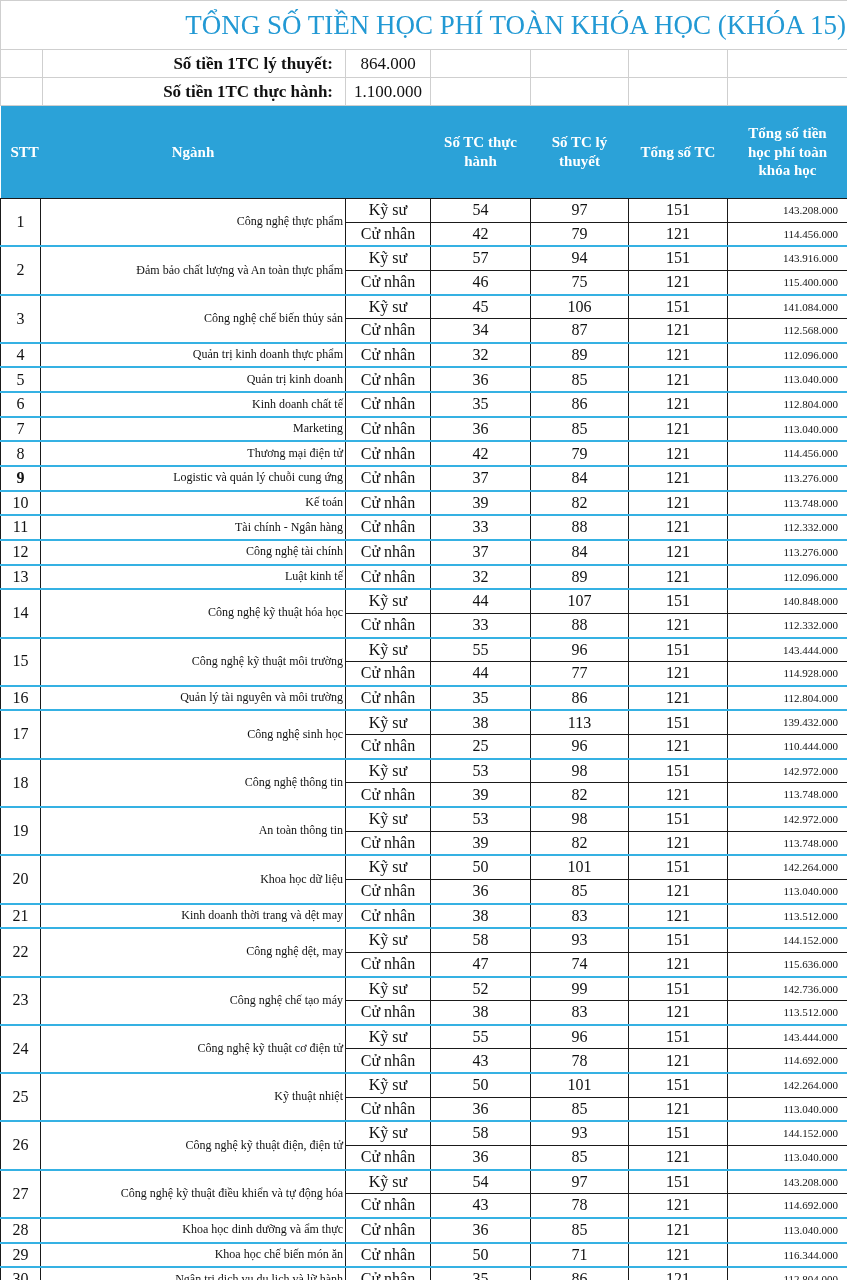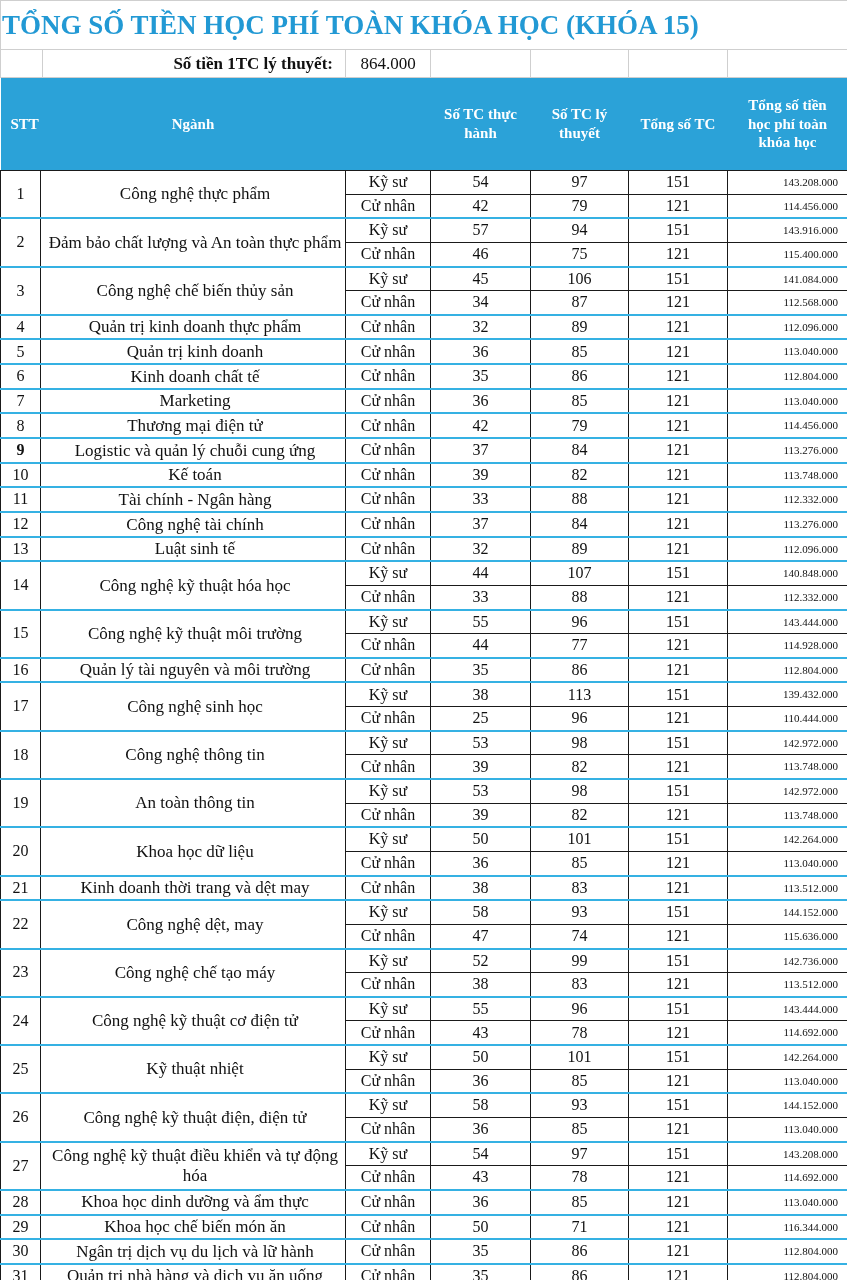--- a/index.html
+++ b/index.html
@@ -6,22 +6,22 @@
   .sheet {
     width: 847px; height: 1280px; overflow: hidden; background: #fff;
     font-family: "Liberation Serif", "DejaVu Serif", serif;
     color: #111;
   }
   table { border-collapse: collapse; table-layout: fixed; width: 847px; }
 
   
   table.top td { border: 1px solid #cfcfcf; overflow: hidden; white-space: nowrap; }
   td.title-cell {
-    height: 46px; text-align: left; vertical-align: middle;
-    font-weight: bold; font-size: 27px; letter-spacing: 0px;
+    height: 46px; text-align: right; vertical-align: middle;
+    font-weight: normal; font-size: 27px; letter-spacing: 0px;
     color: var(--title-color, #2299d4);
   }
   tr.info-row td { height: 25px; font-size: 17px; }
   td.info-label { text-align: right; font-weight: bold; padding-right: 12px; }
   td.info-value { text-align: center; font-size: 16px; }
 
   
   table.fee { border-bottom: 2px solid var(--group-border, #35b1e3); }
   table.fee th {
     background: var(--header-bg, #2ba2d8);
@@ -32,21 +32,21 @@
   table.fee th.pad-lg { padding: 13px 12px; }
   table.fee td {
     border: 1px solid #1a1a1a;
     height: 22.65px; line-height: 1.15;
     font-size: 16px; text-align: center; vertical-align: middle;
     padding: 0; overflow: hidden;
   }
   table.fee td.gs { border-top: 2px solid var(--group-border, #35b1e3); }
   table.fee td.first { border-top: 1px solid #1a1a1a; }
   table.fee td.nganh {
-    text-align: center; padding-left: 6px; padding-right: 2px; font-size: 17px;
+    text-align: right; padding-left: 6px; padding-right: 2px; font-size: 12px;
   }
   table.fee td.money { text-align: right; padding-right: 9px; font-size: 11px; }
   table.fee td.bold { font-weight: bold; }
 </style>
 </head>
 <body>
 
 <div class="sheet">
 
   <table class="top">
@@ -60,20 +60,29 @@
         <col style="width:120px">
     </colgroup>
     <tbody>
         <tr>
       <td class="title-cell" colspan="7">TỔNG SỐ TIỀN HỌC PHÍ TOÀN KHÓA HỌC (KHÓA 15)</td>
     </tr>
     <tr class="info-row">
       <td></td>
       <td class="info-label">Số tiền 1TC lý thuyết:</td>
       <td class="info-value">864.000</td>
+      <td></td>
+      <td></td>
+      <td></td>
+      <td></td>
+    </tr>
+    <tr class="info-row">
+      <td></td>
+      <td class="info-label">Số tiền 1TC thực hành:</td>
+      <td class="info-value">1.100.000</td>
       <td></td>
       <td></td>
       <td></td>
       <td></td>
     </tr>
   </tbody>
     </table>
 
   <table class="fee">
     <colgroup>
@@ -221,21 +230,21 @@
           <td class="gs" rowspan="1">12</td>
           <td class="gs nganh" rowspan="1">Công nghệ tài chính</td>
           <td class="gs">Cử nhân</td>
           <td class="gs">37</td>
           <td class="gs">84</td>
           <td class="gs">121</td>
           <td class="gs money">113.276.000</td>
         </tr>
         <tr>
           <td class="gs" rowspan="1">13</td>
-          <td class="gs nganh" rowspan="1">Luật sinh tế</td>
+          <td class="gs nganh" rowspan="1">Luật kinh tế</td>
           <td class="gs">Cử nhân</td>
           <td class="gs">32</td>
           <td class="gs">89</td>
           <td class="gs">121</td>
           <td class="gs money">112.096.000</td>
         </tr>
         <tr>
           <td class="gs" rowspan="2">14</td>
           <td class="gs nganh" rowspan="2">Công nghệ kỹ thuật hóa học</td>
           <td class="gs">Kỹ sư</td>

